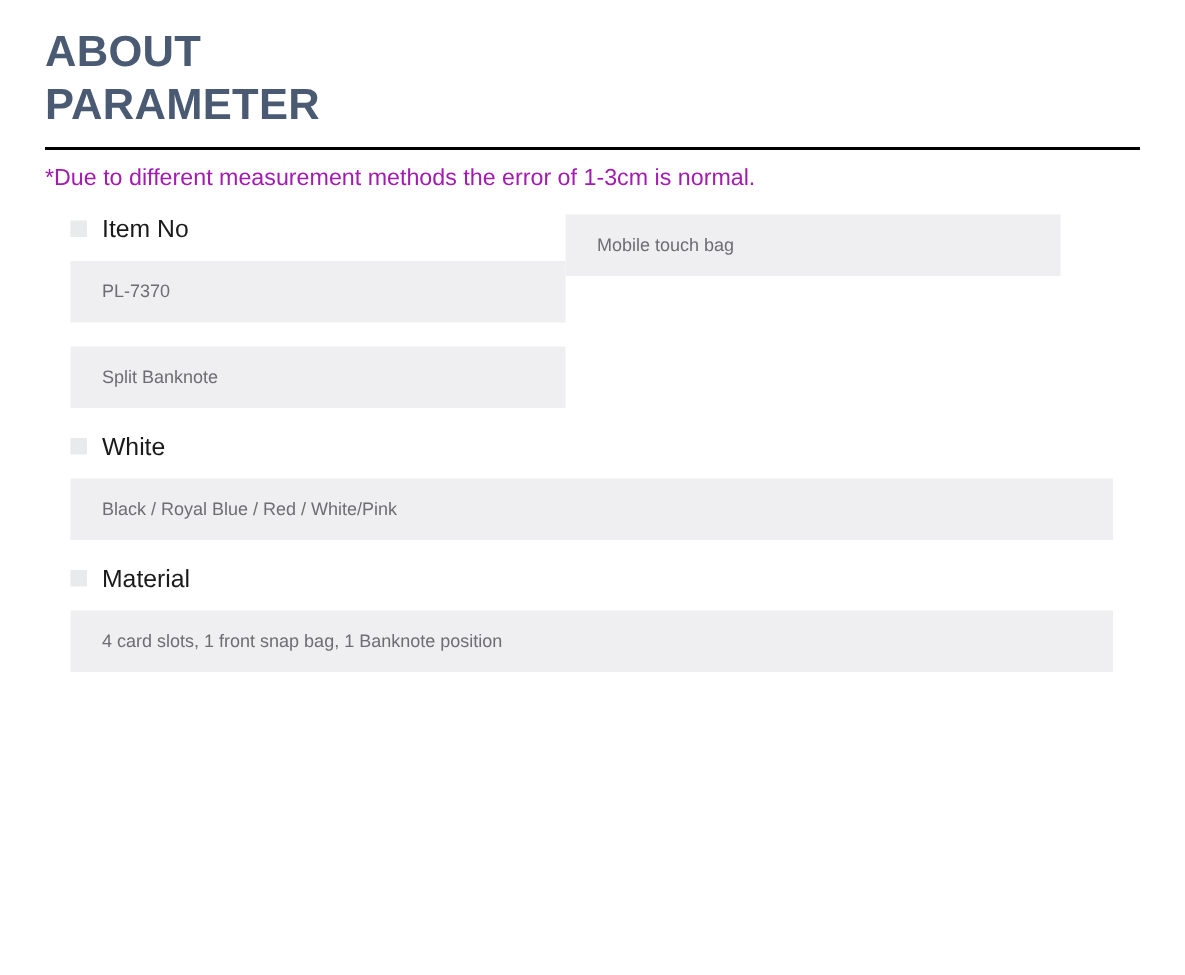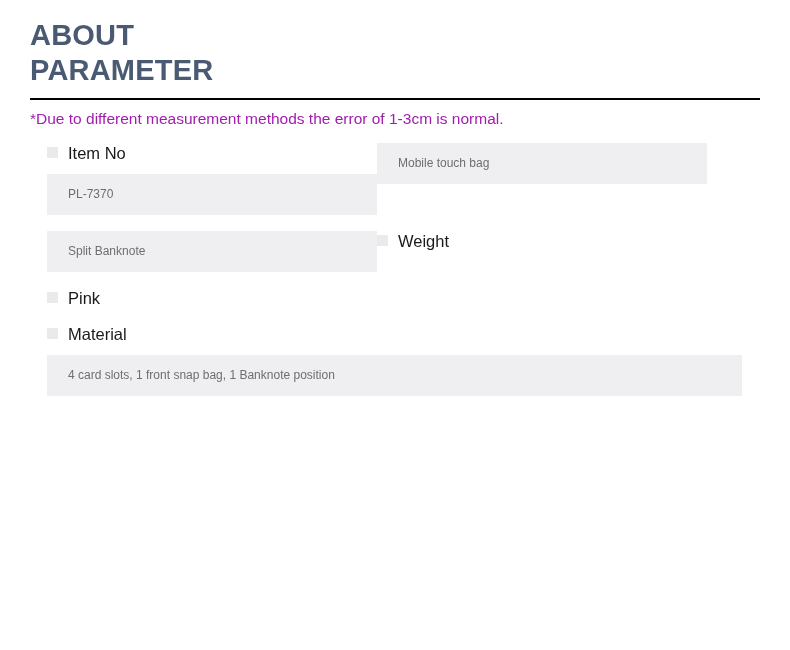--- a/index.html
+++ b/index.html
@@ -141,31 +141,30 @@
     </div>
 
     <div class="row">
       <div class="field half">
         <div class="value-box">
           <span class="value-text">Split Banknote</span>
         </div>
       </div>
 
       <div class="field half">
-        <div class="field-label">
-          <span class="bullet"></span>
-          <span class="label-text">Weight</span>
-        </div>
       </div>
     </div>
 
     <div class="field full">
       <div class="field-label">
         <span class="bullet"></span>
-        <span class="label-text">Pink</span>
+        <span class="label-text">White</span>
+      </div>
+      <div class="value-box">
+        <span class="value-text">Black / Royal Blue / Red / White/Pink</span>
       </div>
     </div>
 
     <div class="field full stack">
       <div class="field-label">
         <span class="bullet"></span>
         <span class="label-text">Material</span>
       </div>
       <div class="value-box">
         <span class="value-text">4 card slots, 1 front snap bag,  1 Banknote position</span>

